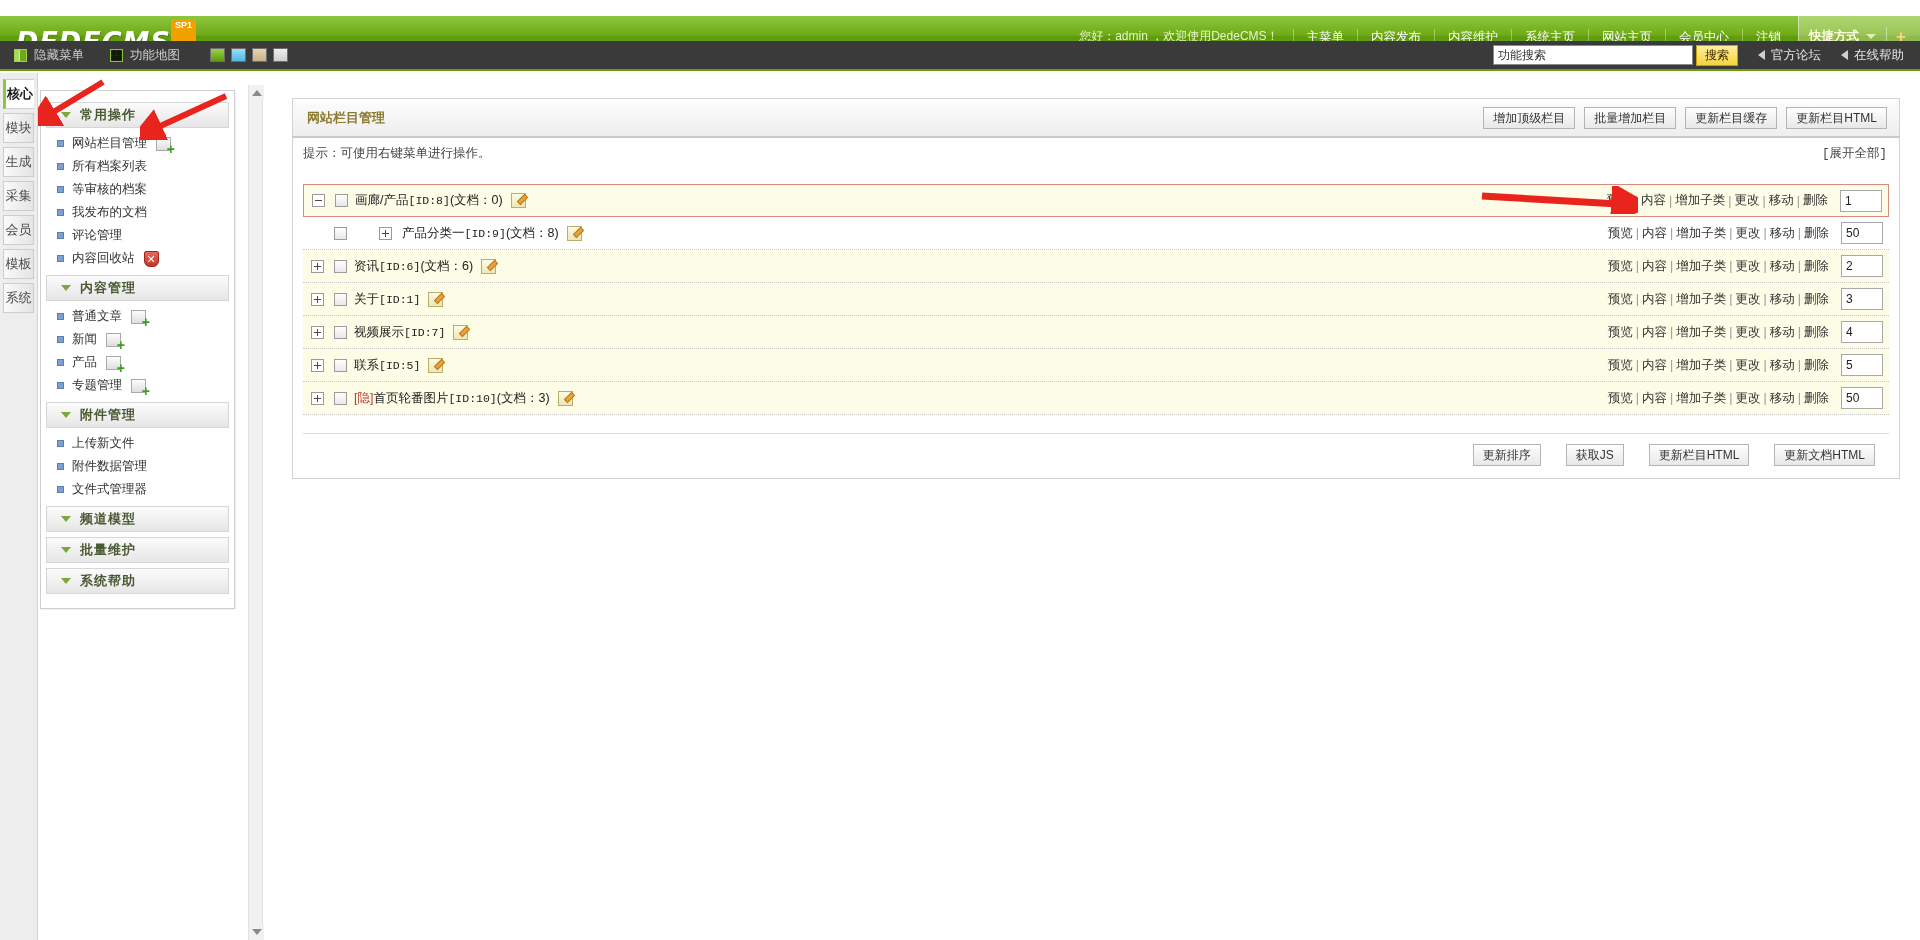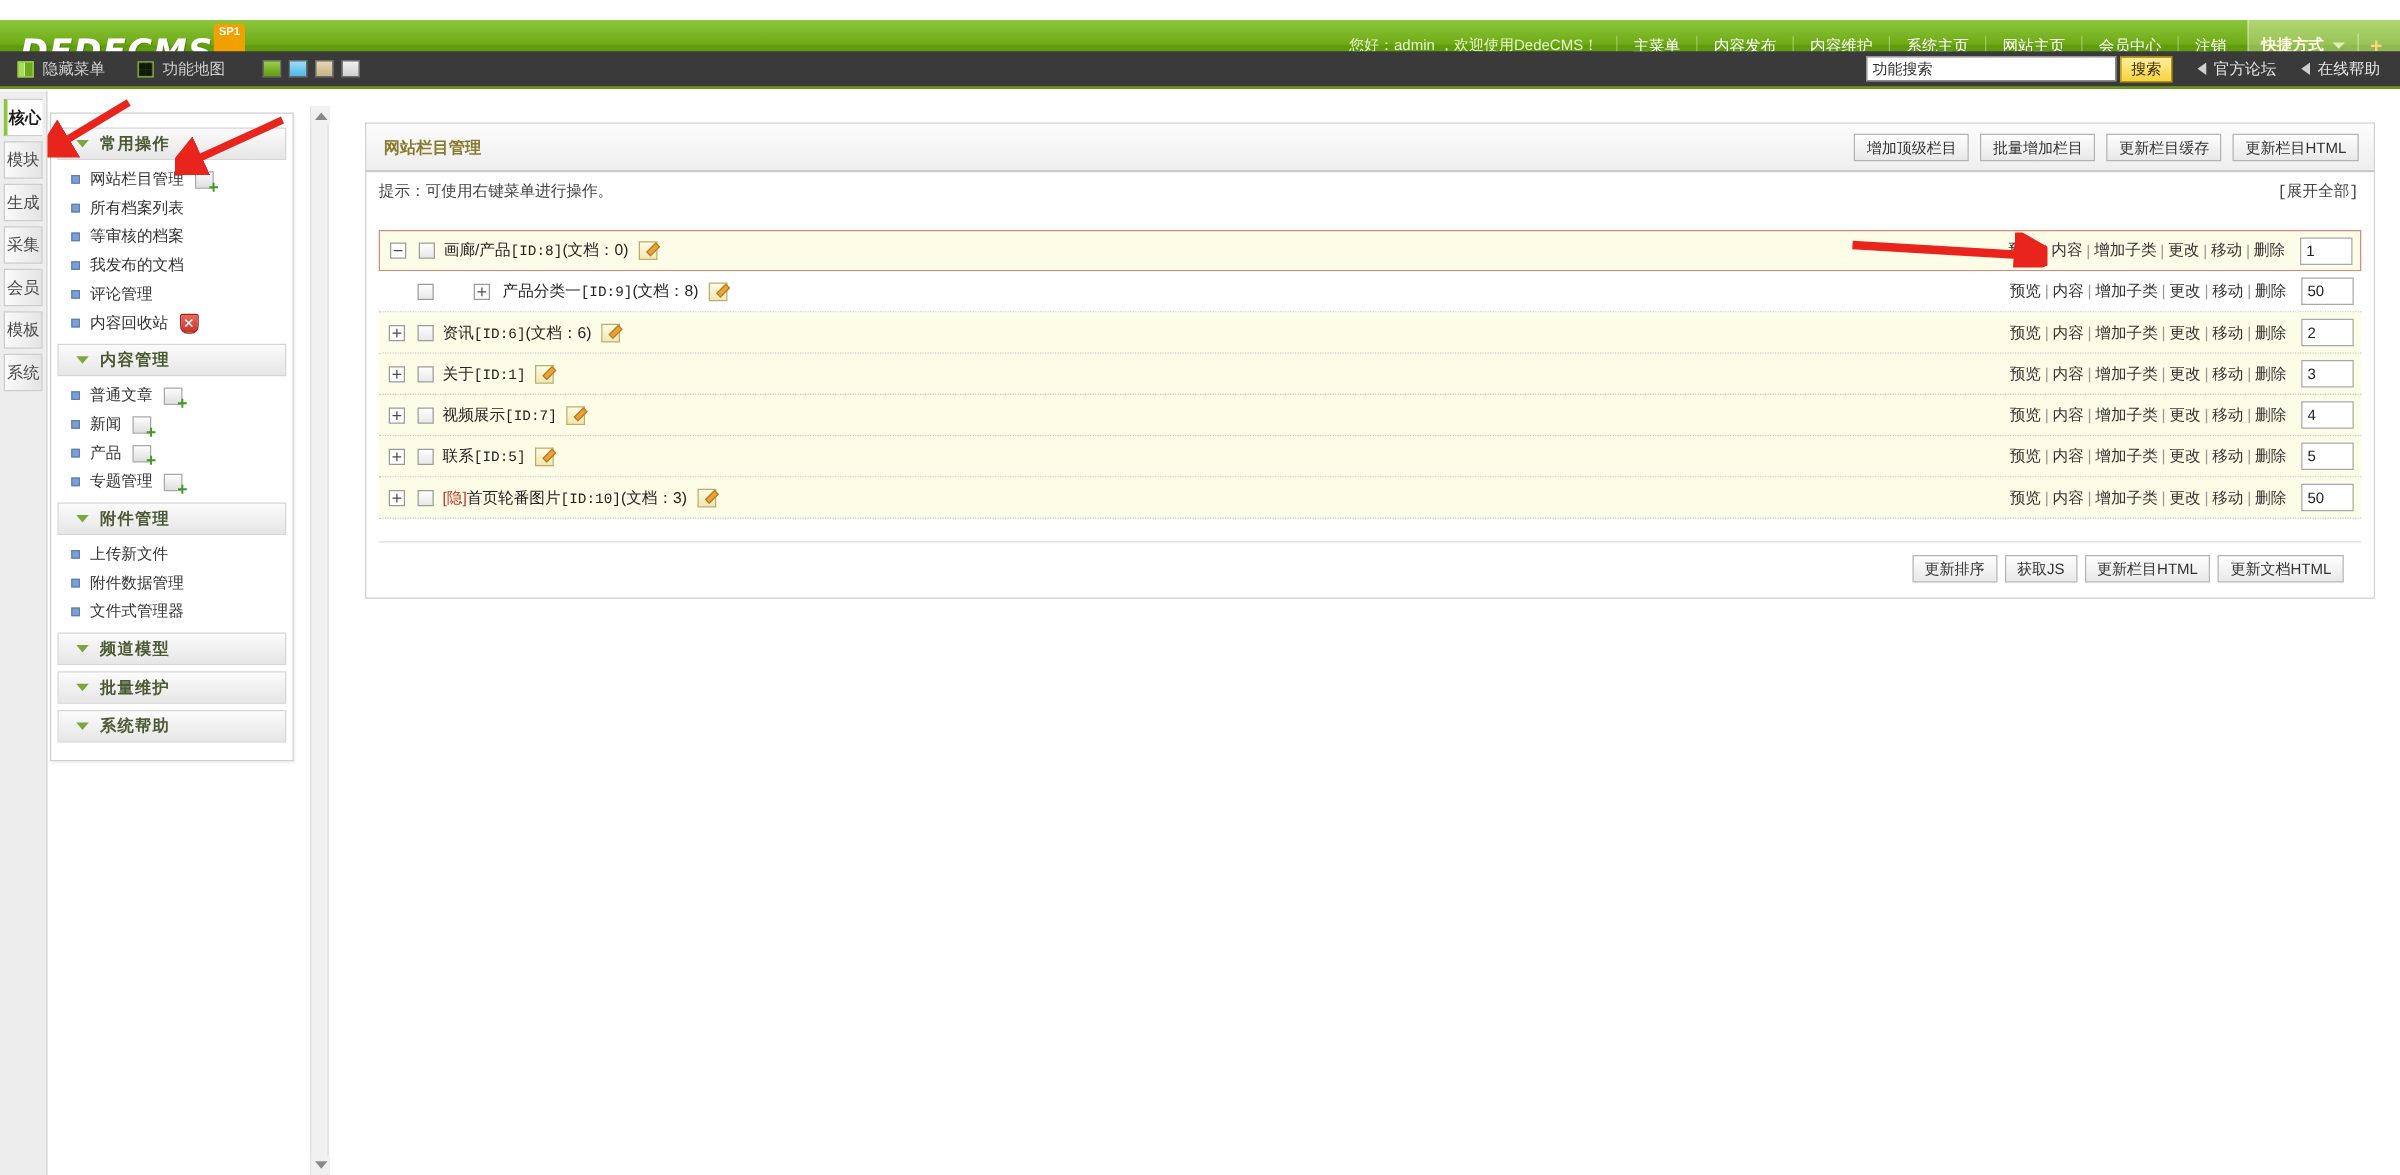--- a/index.html
+++ b/index.html
@@ -274,21 +274,21 @@
     white-space: nowrap; padding-right: 12px;
   }
   .row-actions a { color: #333; text-decoration: none; cursor: pointer; }
   .row-actions .sep { color: #999; padding: 0 3px; }
   .sortbox {
     width: 42px; height: 22px; border: 1px solid #a9a9a9; background: #fff;
     font-size: 12px; padding: 0 4px; color: #222; margin-right: 6px;
     font-family: "Liberation Sans", sans-serif;
   }
   .foot {
-    display: flex; justify-content: flex-end; gap: 6px;
+    display: flex; justify-content: flex-end; gap: 25px;
     padding: 10px 14px 12px 0; border-top: 1px solid #dcdcdc; margin: 8px 10px 0 10px;
   }
 
   
   .arrow { position: absolute; pointer-events: none; }
   .arrow svg { display: block; }
 </style>
 </head>
 <body>
 

